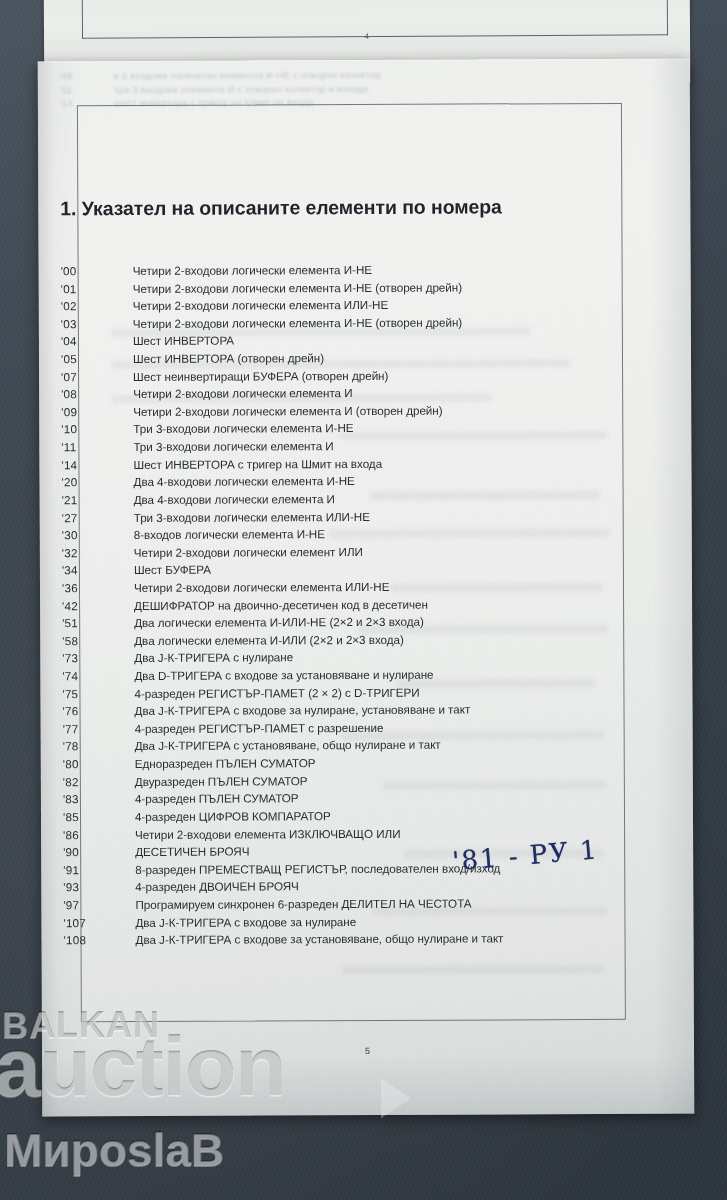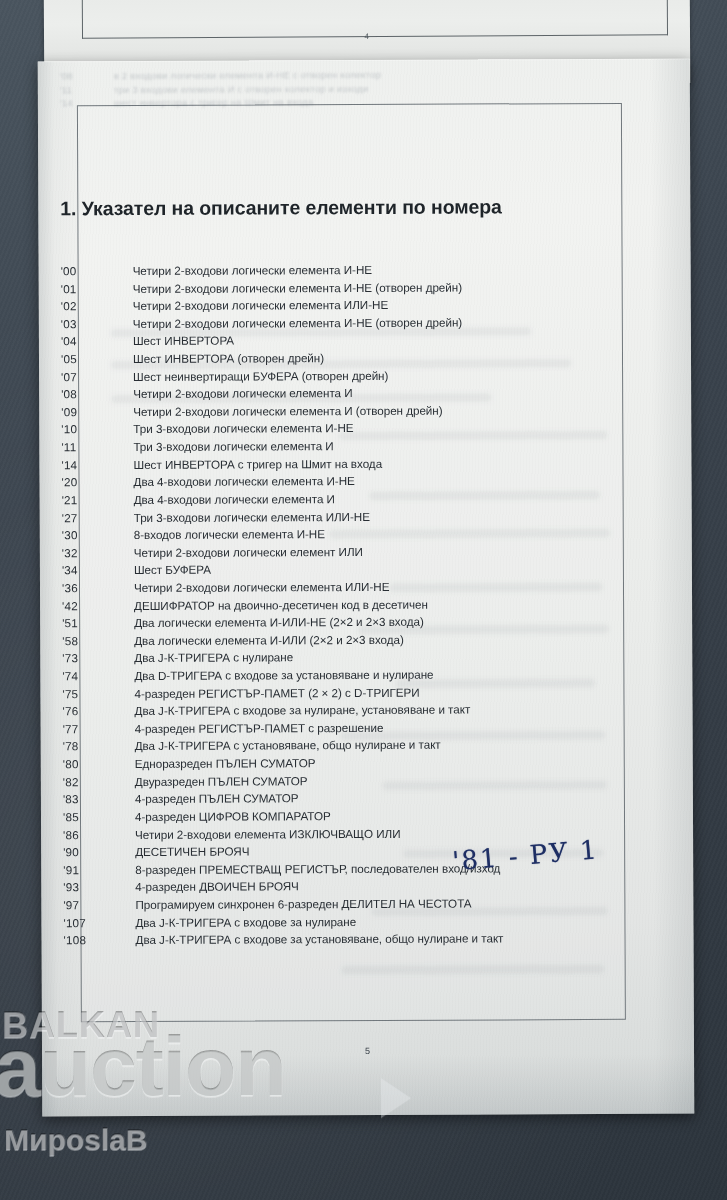--- a/index.html
+++ b/index.html
@@ -131,21 +131,21 @@
     position:absolute;font-weight:bold;white-space:nowrap;
     color:rgba(228,233,236,.26);
     text-shadow:
       0 1px 0 rgba(255,255,255,.34),
       0 -1px 0 rgba(0,0,0,.30),
       1px 0 0 rgba(255,255,255,.16);
   }
   #wm-1{left:8px;top:10px;font-size:36px;letter-spacing:1px;}
   #wm-2{left:0px;top:24px;font-size:84px;letter-spacing:-1px;
         color:rgba(233,238,240,.30);}
-  #wm-3{left:10px;top:128px;font-size:30px;letter-spacing:0px;text-align:center;}
+  #wm-3{left:10px;top:128px;font-size:46px;letter-spacing:0px;text-align:center;}
 
   
   #wm-play{
     position:absolute;left:381px;top:1078px;width:0;height:0;
     border-left:30px solid rgba(235,240,242,.30);
     border-top:20px solid transparent;
     border-bottom:20px solid transparent;
     filter:drop-shadow(0 1px 0 rgba(255,255,255,.25));
   }
 </style>

